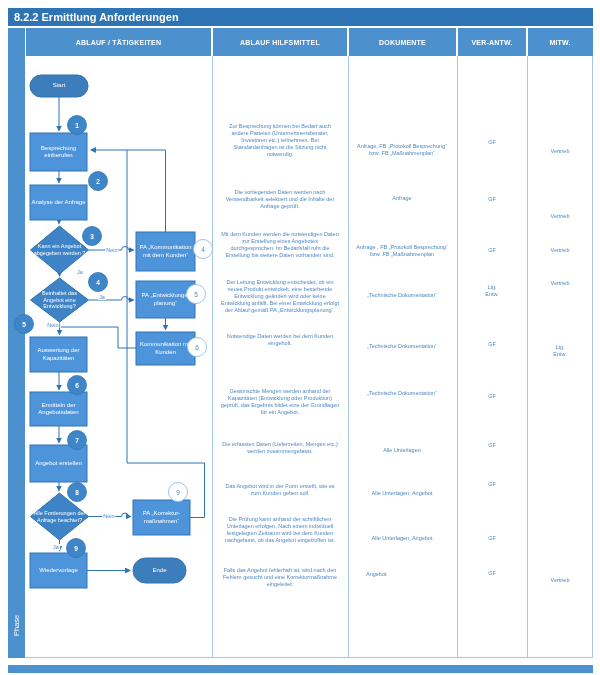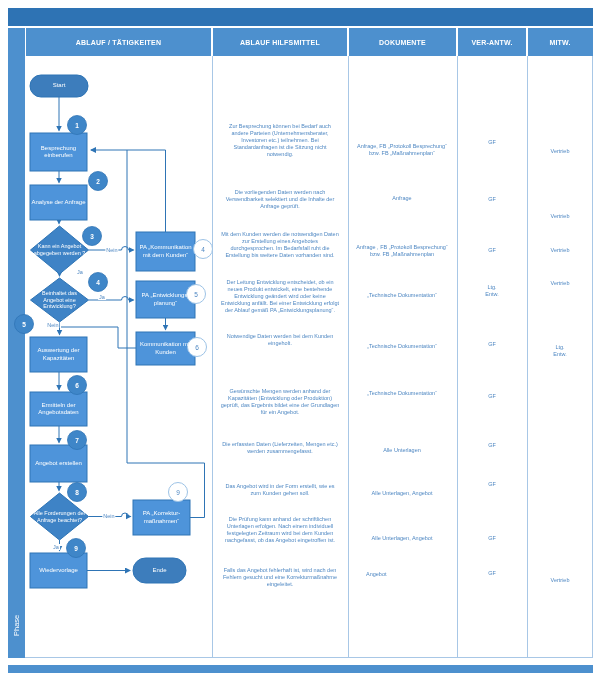--- a/index.html
+++ b/index.html
@@ -40,20 +40,21 @@
   .cnw{color:#4E87C2;font-weight:normal;}
   .el{position:absolute;transform:translate(-50%,-50%);color:#4E87C2;font-size:5.5px;
       background:#fff;padding:0 1px;z-index:3;}
 </style>
 </head>
 <body>
 
 <div id="page">
 
   <div class="abs titlebar"></div>
+  <div class="abs titletext">8.2.2 Ermittlung Anforderungen</div>
 
   <div class="abs band"></div>
   <div class="abs colhead" style="left:25px;width:187px;">ABLAUF / TÄTIGKEITEN</div>
   <div class="abs colhead" style="left:212px;width:136px;">ABLAUF HILFSMITTEL</div>
   <div class="abs colhead" style="left:348px;width:109px;">DOKUMENTE</div>
   <div class="abs colhead" style="left:457px;width:70px;">VER-ANTW.</div>
   <div class="abs colhead" style="left:527px;width:66px;">MITW.</div>
   <div class="abs bandsep" style="left:24px;"></div>
   <div class="abs bandsep" style="left:211px;"></div>
   <div class="abs bandsep" style="left:347px;"></div>

